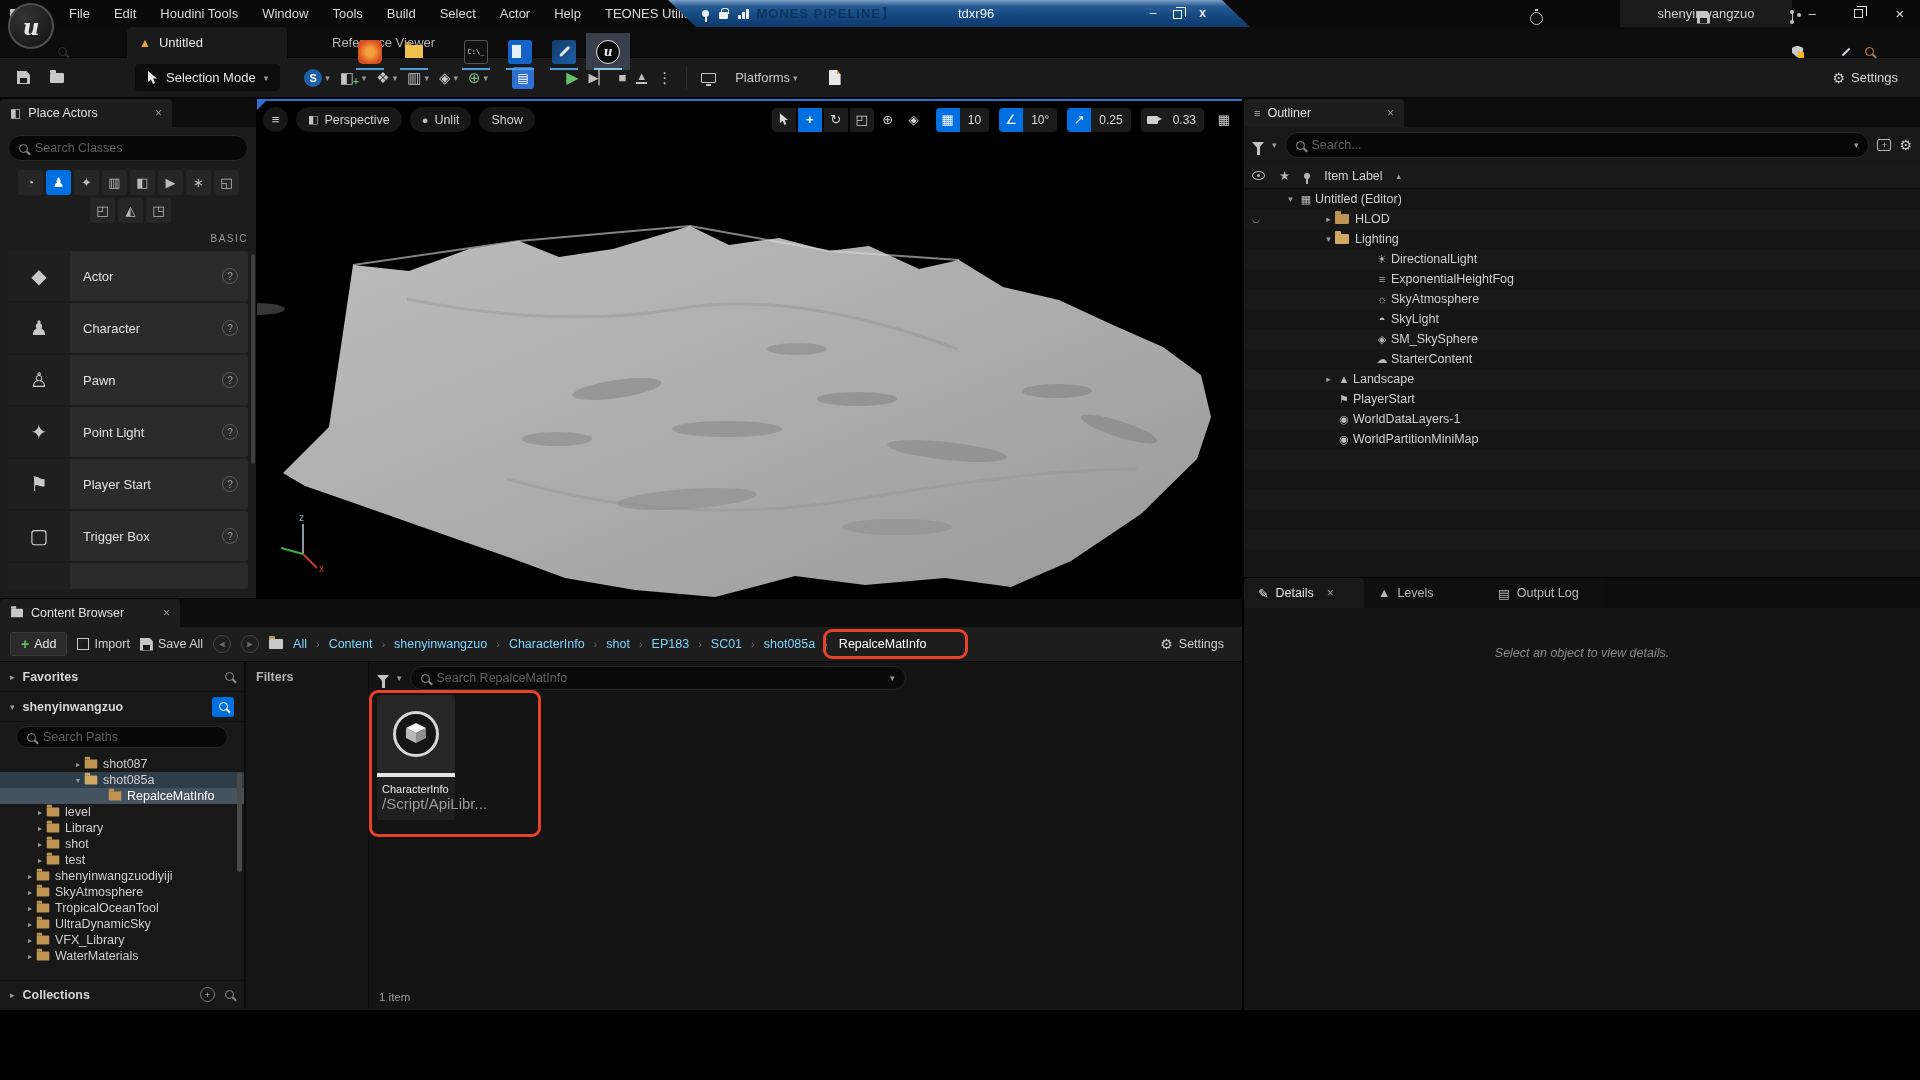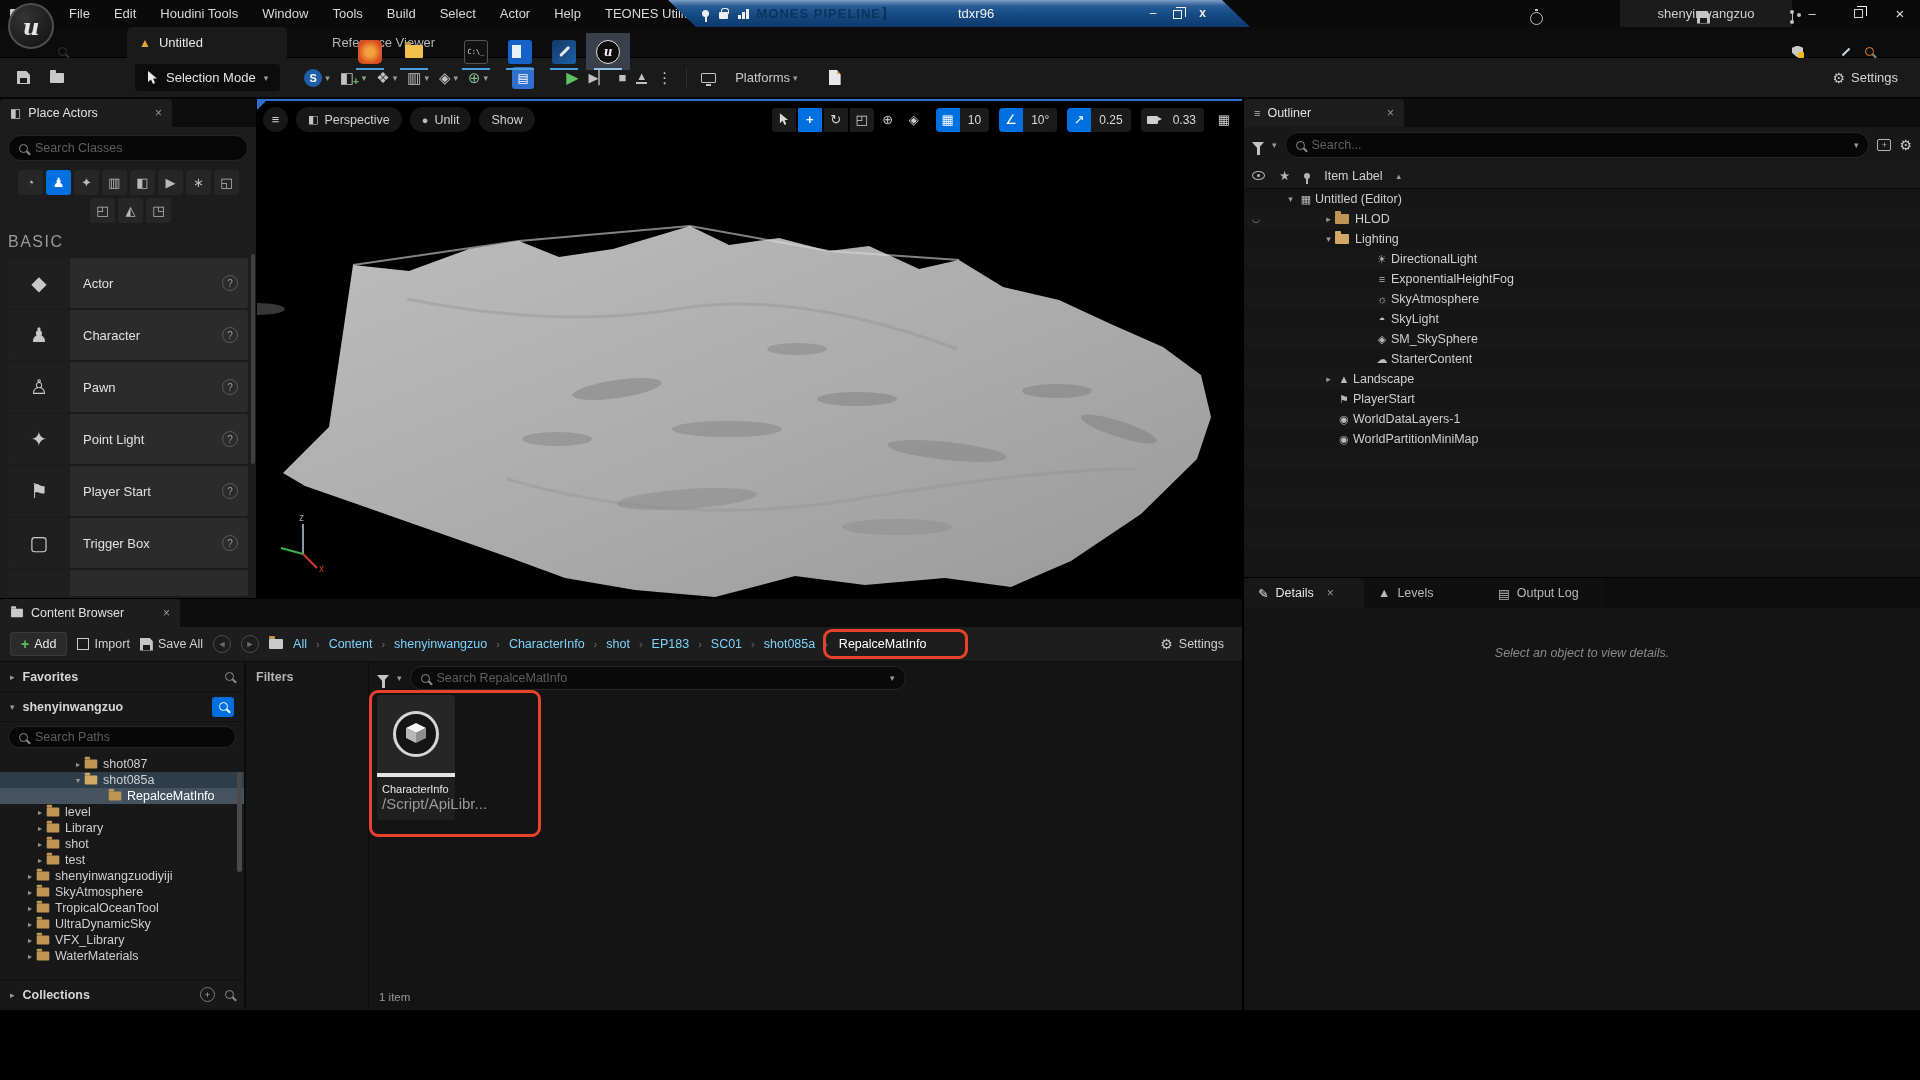--- a/index.html
+++ b/index.html
@@ -67,21 +67,21 @@
 .mag::after{content:"";position:absolute;width:5px;height:1.6px;background:#8a8a8a;transform:rotate(45deg);right:-4px;bottom:-2px}
 .funnel{display:inline-block;width:0;height:0;border-left:6px solid transparent;border-right:6px solid transparent;border-top:7px solid #c3c3c3;position:relative}
 .funnel::after{content:"";position:absolute;left:-1.5px;top:-2px;width:3px;height:8px;background:#c3c3c3}
 
 #placeactors{left:0;top:99px;width:256px;height:499px;background:#1c1c1c}
 .pa-body{padding:8px}
 .pa-grid{display:flex;gap:3px;justify-content:flex-start;margin:9px 0 0 10px;flex-wrap:wrap}
 .pa-gbtn{width:25px;height:25px;border-radius:3px;background:#262626;color:#b9b9b9;display:flex;align-items:center;justify-content:center;font-size:13px}
 .pa-gbtn.sel{background:#0070e0;color:#fff}
 .pa-grid2{display:flex;gap:3px;margin:3px 0 0 82px}
-.pa-section{text-align:left;font-size:16px;letter-spacing:1.5px;color:#9a9a9a;margin:10px 0 7px}
+.pa-section{text-align:right;font-size:10px;letter-spacing:1.5px;color:#9a9a9a;margin:10px 0 7px}
 .pa-item{display:flex;align-items:center;background:#2b2b2b;border-radius:2px;margin-bottom:2px;height:50px}
 .pa-item .ib{width:62px;height:50px;background:#1f1f1f;border-radius:2px 0 0 2px;display:flex;align-items:center;justify-content:center;font-size:20px;color:#c8c8c8;flex:none}
 .pa-item .lb{font-size:13px;color:#e0e0e0;padding-left:13px;flex:1}
 .pa-item .help{width:16px;height:16px;border-radius:50%;border:1px solid #5a5a5a;color:#9a9a9a;font-size:10px;display:flex;align-items:center;justify-content:center;margin-right:10px}
 .pa-scroll{position:absolute;right:1px;top:155px;width:4px;height:210px;background:#3f3f3f;border-radius:2px}
 
 #viewport{left:257px;top:99px;width:985px;height:499px;background:#000;overflow:hidden}
 .vp-topline{position:absolute;top:0;left:0;right:0;height:2px;background:#2f6fd0;z-index:3}
 .vp-corner{position:absolute;top:2px;left:0;width:0;height:0;border-left:9px solid #2f6fd0;border-bottom:9px solid transparent;z-index:3}
 .vp-bar{position:absolute;top:8px;left:6px;right:6px;display:flex;align-items:center;gap:8px;z-index:4}
@@ -662,21 +662,21 @@
             <b>Favorites</b>
           <span class="mag" style="margin-left:auto"></span>
         </div>
         <div class="cb-navrow">
           <span class="chev">▾</span>
             <b>shenyinwangzuo</b>
           <span class="bluemag" style="margin-left:auto">
               <span class="mag"></span>
             </span>
         </div>
-        <div style="padding:4px 8px">
+        <div style="padding:4px 16px">
           <div class="searchpill" style="height:22px">
             <span class="mag"></span>
             <input placeholder="Search Paths" style="">
           </div>
         </div>
         <div class="cb-tree" id="cb-tree">
             <div class="cbt-row">
               <span style="width: 72px; flex: 0 0 auto;"></span>
               <span class="cbt-chev">▸</span>
               <span class="fold"></span>

